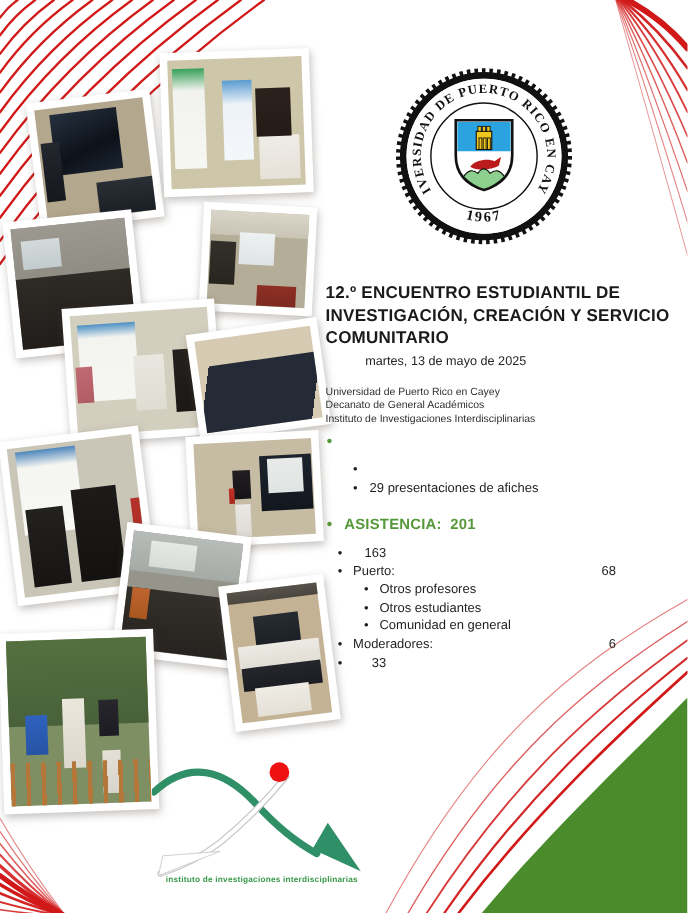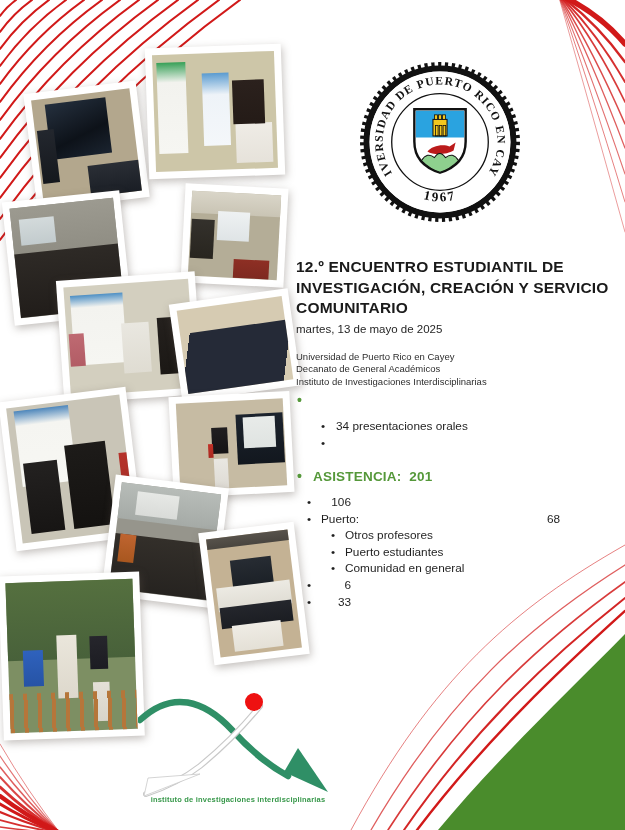--- a/index.html
+++ b/index.html
@@ -87,21 +87,21 @@
     linear-gradient(#55703f,#48613a);
     background-size:100% 26%,13% 26%,14% 22%,16% 42%,16% 24%,100% 52%;
     background-position:0 100%,76% 92%,75% 48%,46% 62%,14% 60%,0 0;}
 
   
   #seal{position:absolute;left:357px;top:59px;width:166px;height:166px;z-index:3;}
 
   
   #headblock{position:absolute;left:296px;top:257px;width:320px;z-index:3;color:#1d1d1d;}
   #headblock h1{margin:0;font-size:15.5px;line-height:20.5px;font-weight:bold;letter-spacing:.2px;color:#1a1a1a;}
-  .date{margin-top:4px;font-size:11.5px;color:#262626;}
+  .date{margin-top:4px;font-size:11.5px;color:#262626;margin-left:36px;}
   .inst{margin-top:16px;font-size:9.5px;line-height:12.5px;color:#2e2e2e;}
 
   #stats{position:absolute;left:297px;top:392px;width:263px;z-index:3;color:#1f1f1f;}
   .ghead{display:flex;align-items:baseline;font-weight:bold;color:#55983a;
          font-size:13.5px;letter-spacing:.2px;white-space:pre;}
   .ghead .b{width:16px;font-size:14px;}
   .sublist{margin:10px 0 0 0;padding:0;list-style:none;font-size:11.8px;line-height:17px;}
   .sublist li{display:flex;padding-left:24px;}
   .sublist .b{width:15px;color:#222;}
   .g2{margin-top:16px;}
@@ -248,55 +248,56 @@
   </div>
 </div>
 
 <div id="stats">
   <div class="ghead">
     <span class="b">•</span>
   </div>
   <ul class="sublist">
     <li>
         <span class="b">•</span>
-        <span>34 presentaciones orales</span>
       </li>
     <li>
         <span class="b">•</span>
+        <span>29 presentaciones de afiches</span>
       </li>
   </ul>
 
   <div class="ghead g2">
     <span class="b">•</span>
     <span>ASISTENCIA:  201</span>
   </div>
   <div class="rows">
     <div class="row">
       <span class="b">•</span>
-      <span class="val">106</span>
+      <span class="val">163</span>
     </div>
     <div class="row">
       <span class="b">•</span>
       <span class="lbl">Puerto:</span>
       <span class="val">68</span>
     </div>
     <div class="row3">
       <span class="b">•</span>
       <span>Otros profesores</span>
     </div>
     <div class="row3">
       <span class="b">•</span>
-      <span>Puerto estudiantes</span>
+      <span>Otros estudiantes</span>
     </div>
     <div class="row3">
       <span class="b">•</span>
       <span>Comunidad en general</span>
     </div>
     <div class="row">
       <span class="b">•</span>
+      <span class="lbl">Moderadores:</span>
       <span class="val">6</span>
     </div>
     <div class="row">
       <span class="b">•</span>
       <span class="val">33</span>
     </div>
   </div>
 </div>
 
 <svg id="logo" viewBox="0 0 195 118" xmlns="http://www.w3.org/2000/svg">

